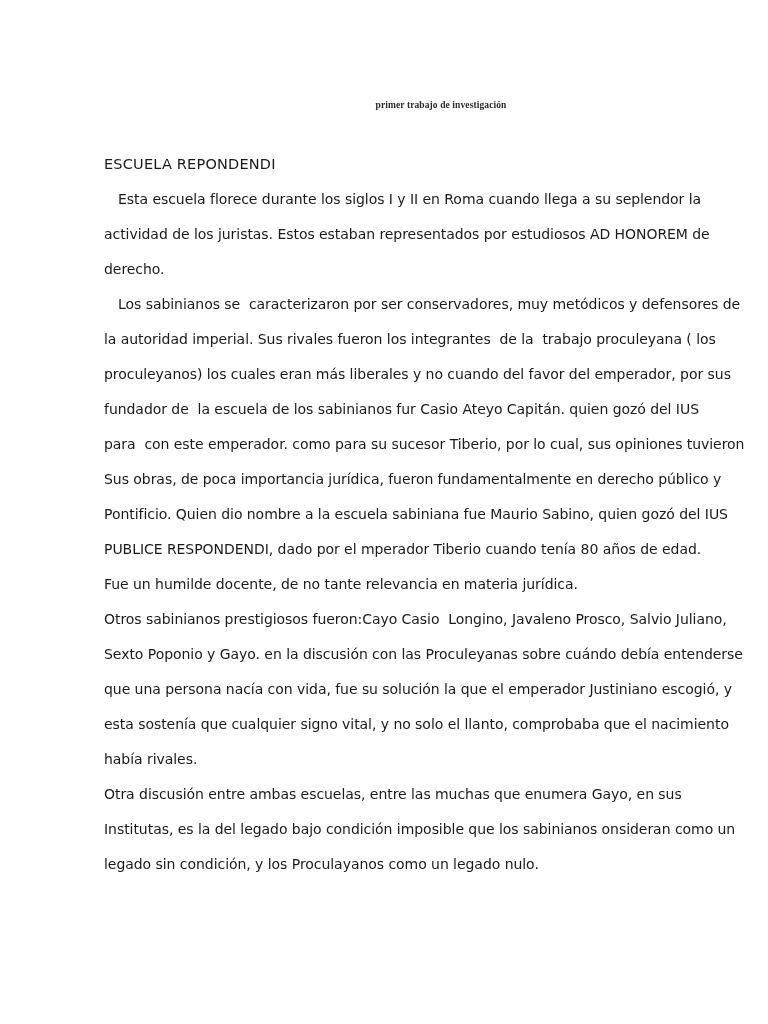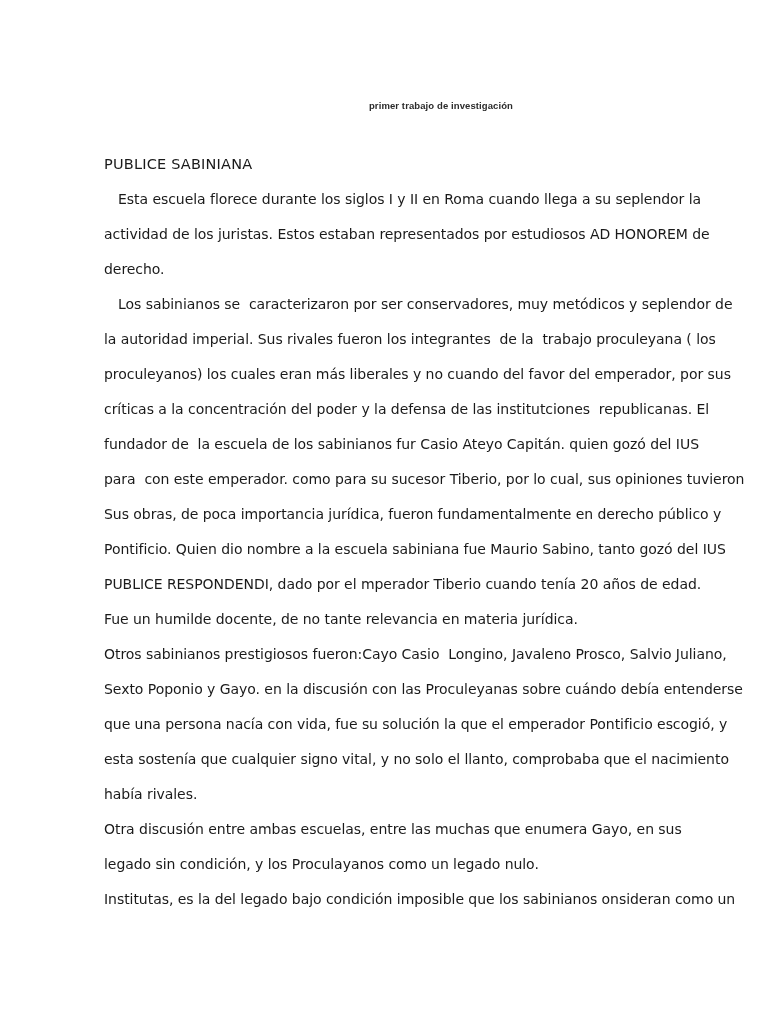--- a/index.html
+++ b/index.html
@@ -27,21 +27,21 @@
     left: 0;
     top: 100px;
     width: 768px;
     text-align: center;
     padding-left: 114px;
     box-sizing: border-box;
     font-size: 9.5px;
     font-weight: 700;
     letter-spacing: 0.1px;
     color: #2b2b2b;
-    font-family: Liberation Sans, sans-serif;
+    font-family: Liberation Serif, serif;
   }
   .doc-body {
     position: absolute;
     left: 104px;
     top: 147px;
     width: 560px;
   }
   .title {
     font-size: 14.5px;
     line-height: 35px;
@@ -65,50 +65,49 @@
   }
 </style>
 </head>
 <body style="background: rgb(255, 255, 255);">
 
 <div class="page">
 
   <div class="doc-header">primer trabajo de investigación</div>
 
   <div class="doc-body">
-    <div class="title">PUBLICE SABINIANA</div>
+    <div class="title">ESCUELA REPONDENDI</div>
 
     <div id="paragraphs">
         <p class="para">
           <span class="ln indent">Esta escuela florece durante los siglos I y II en Roma cuando llega a su seplendor la</span>
           <span class="ln">actividad de los juristas. Estos estaban representados por estudiosos AD HONOREM de</span>
           <span class="ln">derecho.</span>
         </p>
         <p class="para">
-          <span class="ln indent">Los sabinianos se  caracterizaron por ser conservadores, muy metódicos y seplendor de</span>
+          <span class="ln indent">Los sabinianos se  caracterizaron por ser conservadores, muy metódicos y defensores de</span>
           <span class="ln">la autoridad imperial. Sus rivales fueron los integrantes  de la  trabajo proculeyana ( los</span>
           <span class="ln">proculeyanos) los cuales eran más liberales y no cuando del favor del emperador, por sus</span>
-          <span class="ln">críticas a la concentración del poder y la defensa de las institutciones  republicanas. El</span>
           <span class="ln">fundador de  la escuela de los sabinianos fur Casio Ateyo Capitán. quien gozó del IUS</span>
           <span class="ln">para  con este emperador. como para su sucesor Tiberio, por lo cual, sus opiniones tuvieron</span>
         </p>
         <p class="para">
           <span class="ln">Sus obras, de poca importancia jurídica, fueron fundamentalmente en derecho público y</span>
-          <span class="ln">Pontificio. Quien dio nombre a la escuela sabiniana fue Maurio Sabino, tanto gozó del IUS</span>
-          <span class="ln">PUBLICE RESPONDENDI, dado por el mperador Tiberio cuando tenía 20 años de edad.</span>
+          <span class="ln">Pontificio. Quien dio nombre a la escuela sabiniana fue Maurio Sabino, quien gozó del IUS</span>
+          <span class="ln">PUBLICE RESPONDENDI, dado por el mperador Tiberio cuando tenía 80 años de edad.</span>
           <span class="ln">Fue un humilde docente, de no tante relevancia en materia jurídica.</span>
         </p>
         <p class="para">
           <span class="ln">Otros sabinianos prestigiosos fueron:Cayo Casio  Longino, Javaleno Prosco, Salvio Juliano,</span>
           <span class="ln">Sexto Poponio y Gayo. en la discusión con las Proculeyanas sobre cuándo debía entenderse</span>
-          <span class="ln">que una persona nacía con vida, fue su solución la que el emperador Pontificio escogió, y</span>
+          <span class="ln">que una persona nacía con vida, fue su solución la que el emperador Justiniano escogió, y</span>
           <span class="ln">esta sostenía que cualquier signo vital, y no solo el llanto, comprobaba que el nacimiento</span>
           <span class="ln">había rivales.</span>
         </p>
         <p class="para">
           <span class="ln">Otra discusión entre ambas escuelas, entre las muchas que enumera Gayo, en sus</span>
+          <span class="ln">Institutas, es la del legado bajo condición imposible que los sabinianos onsideran como un</span>
           <span class="ln">legado sin condición, y los Proculayanos como un legado nulo.</span>
-          <span class="ln">Institutas, es la del legado bajo condición imposible que los sabinianos onsideran como un</span>
         </p>
       </div>
   </div>
 
 </div>
 
 </body></html>

